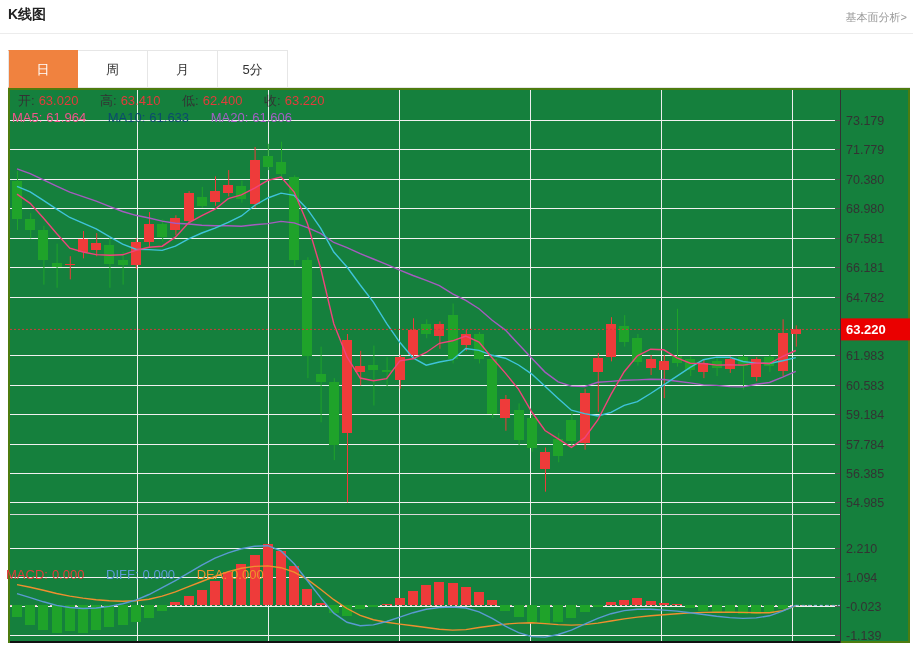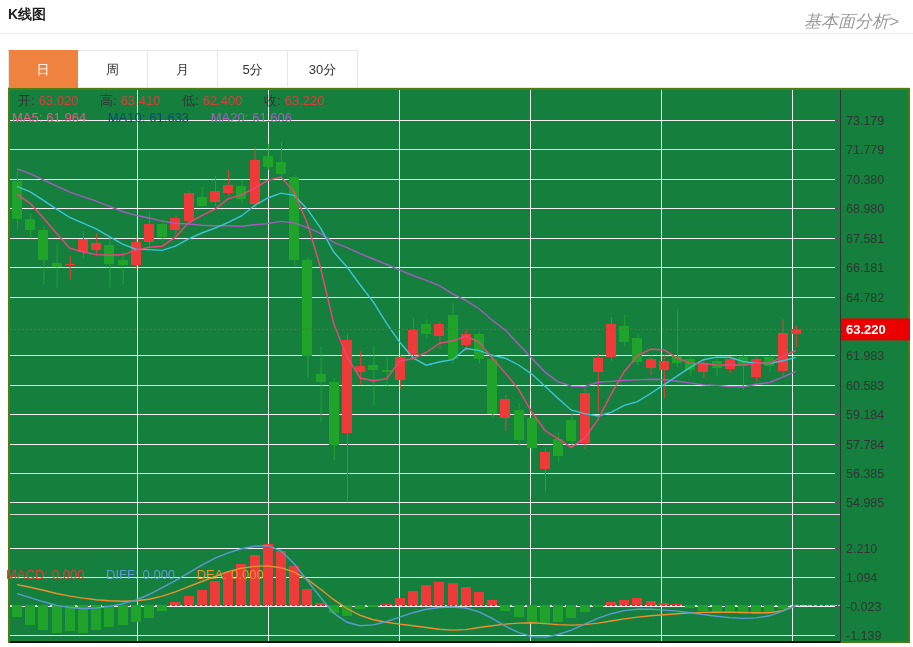--- a/index.html
+++ b/index.html
@@ -1,18 +1,18 @@
 <!DOCTYPE html>
 <html><head>
 <meta charset="utf-8">
 <style>
   html,body{margin:0;padding:0;background:#fff;}
   body{width:913px;height:647px;position:relative;font-family:"Liberation Sans","DejaVu Sans",sans-serif;overflow:hidden;}
   .page-title{position:absolute;left:8px;top:6px;font-size:14px;font-weight:bold;color:#222;}
-  .fund-link{position:absolute;right:14px;top:10px;font-size:17px;color:#999;text-decoration:none;cursor:pointer;font-style:italic;}
+  .fund-link{position:absolute;right:6px;top:10px;font-size:11px;color:#999;text-decoration:none;cursor:pointer;}
   .title-divider{position:absolute;left:0;top:33px;width:913px;height:1px;background:#ececec;}
   .tabbar{position:absolute;left:8px;top:50px;width:902px;height:38px;display:flex;border-bottom:1px solid #e6e6e6;box-sizing:border-box;}
   .tab{width:70px;height:38px;line-height:38px;text-align:center;font-size:13px;color:#333;border:1px solid #e6e6e6;border-left:none;box-sizing:border-box;cursor:pointer;background:#fff;}
   .tab:first-child{border-left:1px solid #e6e6e6;}
   .tab--active{background:#f0823f;border-color:#f0823f;color:#fff;}
   .chart-wrap{position:absolute;left:8px;top:88px;width:902px;height:555px;border:2px solid #4d7c0f;box-sizing:border-box;background:#15803d;}
   .legend-row{position:absolute;font-size:13px;white-space:nowrap;z-index:5;}
   .legend-row span{margin-right:4px;}
   .lg-gap{display:inline-block;width:10px;}
   .lbl{color:#333;}
@@ -31,21 +31,20 @@
 
 <div class="page-title">K线图</div>
 <a class="fund-link">基本面分析&gt;</a>
 <div class="title-divider"></div>
 
 <div class="tabbar">
   <div class="tab tab--active">日</div>
   <div class="tab">周</div>
   <div class="tab">月</div>
   <div class="tab">5分</div>
-  <div class="tab">30分</div>
 </div>
 
 <div class="chart-wrap">
   <svg id="chart-svg" width="900" height="553" viewBox="0 0 900 553">
       <line x1="127" y1="0" x2="127" y2="551" stroke="#ededed" stroke-width="1" shape-rendering="crispEdges"></line>
       <line x1="258" y1="0" x2="258" y2="551" stroke="#ededed" stroke-width="1" shape-rendering="crispEdges"></line>
       <line x1="389" y1="0" x2="389" y2="551" stroke="#ededed" stroke-width="1" shape-rendering="crispEdges"></line>
       <line x1="520" y1="0" x2="520" y2="551" stroke="#ededed" stroke-width="1" shape-rendering="crispEdges"></line>
       <line x1="651" y1="0" x2="651" y2="551" stroke="#ededed" stroke-width="1" shape-rendering="crispEdges"></line>
       <line x1="782" y1="0" x2="782" y2="551" stroke="#ededed" stroke-width="1" shape-rendering="crispEdges"></line>

